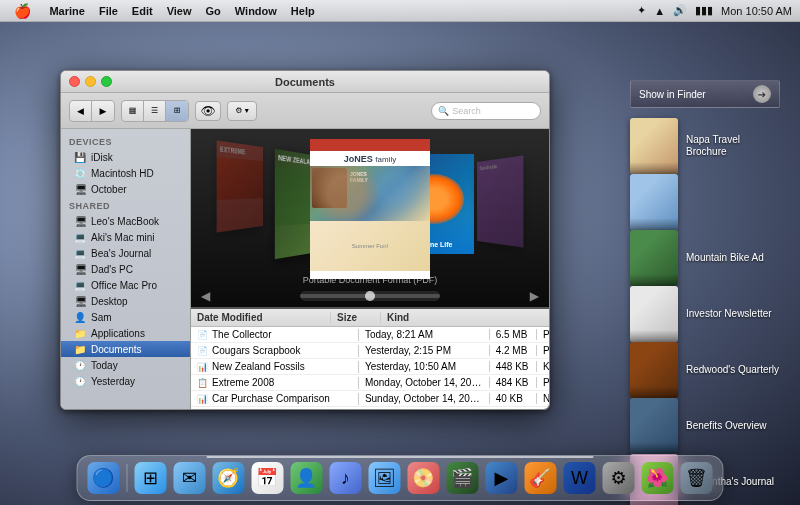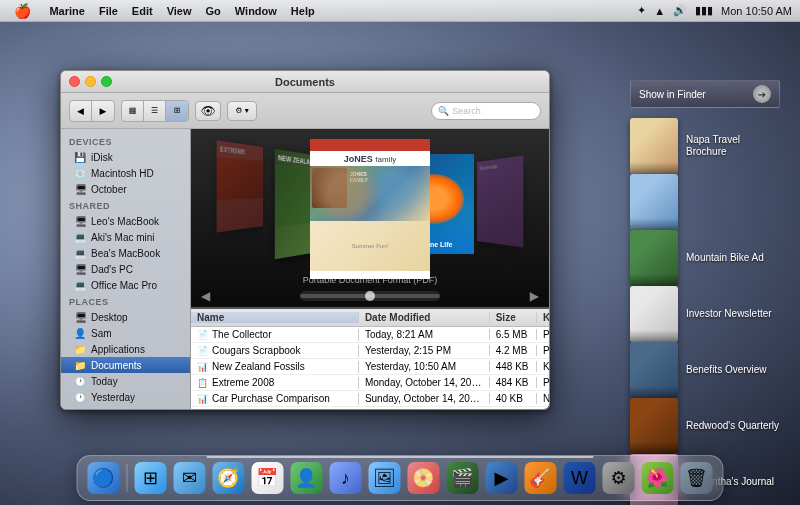--- a/index.html
+++ b/index.html
@@ -709,31 +709,30 @@
       <div class="sidebar-item">
         <span class="sidebar-icon">🖥</span>
         <span>Leo's MacBook</span>
       </div>
       <div class="sidebar-item">
         <span class="sidebar-icon">💻</span>
         <span>Aki's Mac mini</span>
       </div>
       <div class="sidebar-item">
         <span class="sidebar-icon">💻</span>
-        <span>Bea's MacBook</span>
+        <span>Bea's Journal</span>
       </div>
       <div class="sidebar-item">
         <span class="sidebar-icon">🖥</span>
         <span>Dad's PC</span>
       </div>
       <div class="sidebar-item">
         <span class="sidebar-icon">💻</span>
         <span>Office Mac Pro</span>
       </div>
-      <div class="sidebar-section-header">PLACES</div>
       <div class="sidebar-item">
         <span class="sidebar-icon">🖥</span>
         <span>Desktop</span>
       </div>
       <div class="sidebar-item">
         <span class="sidebar-icon">👤</span>
         <span>Sam</span>
       </div>
       <div class="sidebar-item">
         <span class="sidebar-icon">📁</span>
@@ -817,21 +816,20 @@
         </div>
 
         <div class="cf-nav-arrows">
           <span class="cf-nav-arrow">◀</span>
           <span class="cf-nav-arrow">▶</span>
         </div>
       </div>
 
       <div class="finder-list">
         <div class="list-header">
-          <div class="list-col name">Name</div>
           <div class="list-col date">Date Modified</div>
           <div class="list-col size">Size</div>
           <div class="list-col kind">Kind</div>
         </div>
         <div id="file-list">
             <div class="list-row">
     <div class="list-col name">
       <span class="file-icon">📄</span>
       <span>The Collector</span>
     </div>
@@ -912,30 +910,30 @@
     </div>
     <span class="stack-label">Mountain Bike Ad</span>
   </div>
       <div class="stack-item">
     <div class="stack-thumbnail thumb-investor">
       <div style="position:absolute;bottom:0;left:0;right:0;height:12px;background:linear-gradient(to top,rgba(0,0,0,0.4),transparent);"></div>
     </div>
     <span class="stack-label">Investor Newsletter</span>
   </div>
       <div class="stack-item">
+    <div class="stack-thumbnail thumb-redwoods">
+      <div style="position:absolute;bottom:0;left:0;right:0;height:12px;background:linear-gradient(to top,rgba(0,0,0,0.4),transparent);"></div>
+    </div>
+    <span class="stack-label">Redwood's Quarterly</span>
+  </div>
+      <div class="stack-item">
     <div class="stack-thumbnail thumb-benefits">
       <div style="position:absolute;bottom:0;left:0;right:0;height:12px;background:linear-gradient(to top,rgba(0,0,0,0.4),transparent);"></div>
     </div>
     <span class="stack-label">Benefits Overview</span>
-  </div>
-      <div class="stack-item">
-    <div class="stack-thumbnail thumb-redwoods">
-      <div style="position:absolute;bottom:0;left:0;right:0;height:12px;background:linear-gradient(to top,rgba(0,0,0,0.4),transparent);"></div>
-    </div>
-    <span class="stack-label">Redwood's Quarterly</span>
   </div>
       <div class="stack-item">
     <div class="stack-thumbnail thumb-samantha">
       <div style="position:absolute;bottom:0;left:0;right:0;height:12px;background:linear-gradient(to top,rgba(0,0,0,0.4),transparent);"></div>
     </div>
     <span class="stack-label">Samantha's Journal</span>
   </div>
     </div>
 </div>
 

